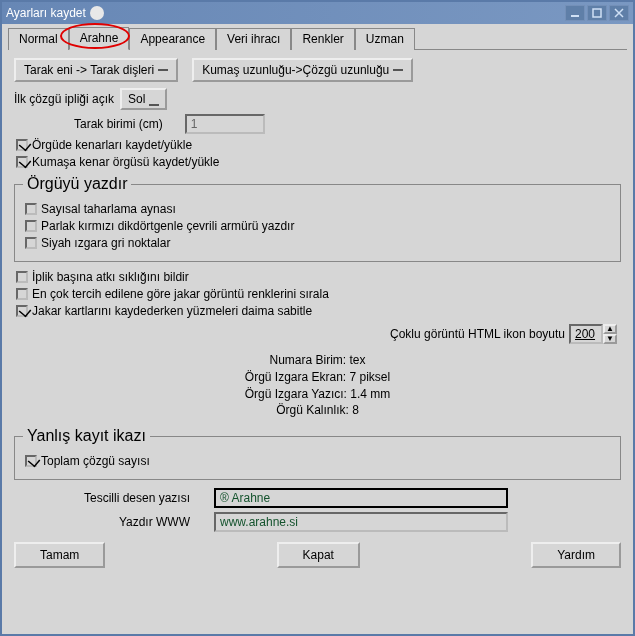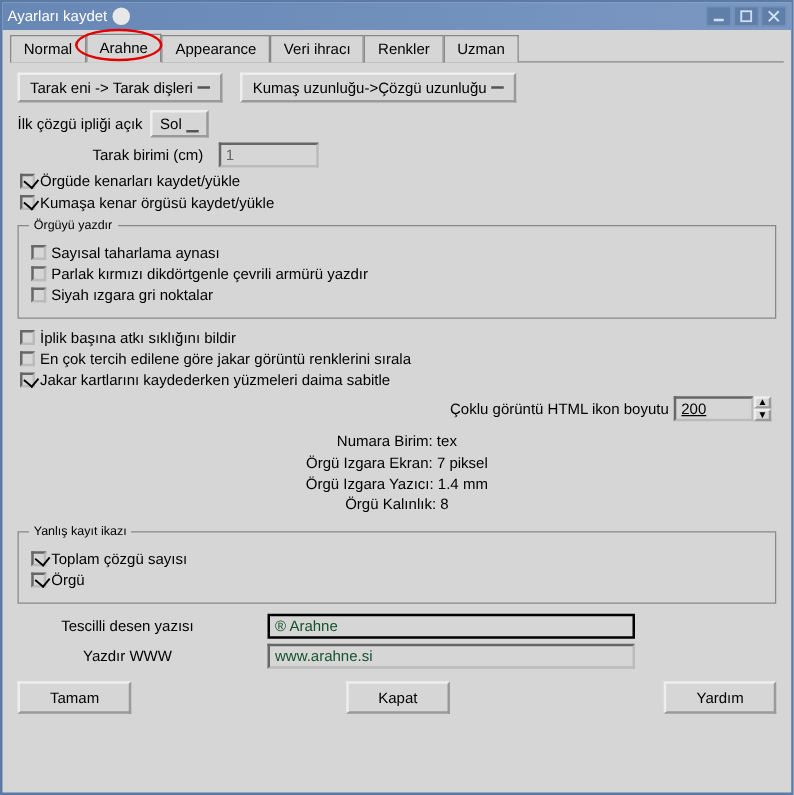--- a/index.html
+++ b/index.html
@@ -22,29 +22,29 @@
   .label { white-space: nowrap; }
   .combo { border: 2px outset #eee; background: #d6d6d6; padding: 2px 6px; display: inline-flex; align-items: flex-end; gap:4px; cursor:pointer;}
   .text-input { border: 2px inset #bbb; background: #d6d6d6; padding: 2px 4px; color: #666; width: 80px; height: 20px; }
   .text-input.wide { width: 294px; color:#14532d; background:#d6d6d6; }
   .check { display: inline-block; width: 12px; height: 12px; border: 2px inset #bbb; background:#d6d6d6; position: relative; margin-right: 4px; vertical-align: middle;}
   .check.checked::after { content:""; position:absolute; left:-1px; top:-3px; width:14px; height:10px; background: none; }
   .check.checked { background:#d6d6d6; }
   .check.checked::before { content:""; position:absolute; left:1px; top:-2px; width:10px; height:10px; border-left:2px solid #000; border-bottom:2px solid #000; transform: rotate(-50deg) scale(0.75); }
   .checkline { margin: 3px 0 3px 2px; display:flex; align-items:center; }
   fieldset.group { border: 1px solid #888; margin: 6px 0 8px 0; padding: 6px 8px 8px 8px; }
-  fieldset.group legend { padding: 0 4px; font-size:10px; }
+  fieldset.group legend { padding: 0 4px; font-size:16px; }
   .stacked-info { text-align: center; margin: 8px 0; line-height: 1.4; }
   .spin-row { display:flex; justify-content:flex-end; align-items:center; gap:4px; margin:6px 4px 4px 0; }
   .spinner { display:flex; align-items:stretch; }
-  .spinner .text-input { width:64px; color:#000;text-decoration:underline; }
+  .spinner .text-input { width:34px; color:#000;text-decoration:underline; }
   .spinbtns { display:flex; flex-direction:column; }
   .spinbtns div { width:14px; height:10px; border:2px outset #eee; background:#d6d6d6; display:flex; align-items:center; justify-content:center; font-size:8px; line-height:8px; cursor:pointer;}
   .form-row { display:flex; align-items:center; margin:4px 0; }
-  .form-row .rlabel { width: 200px; text-align:center; padding-right:24px; }
+  .form-row .rlabel { width: 200px; text-align:right; padding-right:24px; }
   .bottom-bar { display:flex; justify-content:space-between; padding:6px 0 2px 0; border-top: none; margin-top:4px;}
   .bottom-bar .btn-outset { padding:4px 24px; }
   .mt6 { margin-top:6px; }
 </style>
 </head>
 <body>
 
 <div class="window">
   <div class="titlebar">
     <div class="title">
@@ -93,21 +93,21 @@
       </div>
 
       <div class="row mt6" style="gap:6px;">
         <span class="label">İlk çözgü ipliği açık</span>
         <div class="combo">
           <span>Sol</span>
           <span class="small-dash"></span>
         </div>
       </div>
 
-      <div class="row" style="gap:12px; margin-left:60px;">
+      <div class="row" style="gap:22px; margin-left:60px;">
         <span class="label">Tarak birimi (cm)</span>
         <input class="text-input" value="1" style="">
       </div>
 
       <div class="checkline">
         <span class="check checked"></span>
         <span>Örgüde kenarları kaydet/yükle</span>
       </div>
       <div class="checkline">
         <span class="check checked"></span>
@@ -160,24 +160,20 @@
         <div>Örgü Izgara Yazıcı: 1.4 mm</div>
         <div>Örgü Kalınlık: 8</div>
       </div>
 
       <fieldset class="group">
         <legend>Yanlış kayıt ikazı</legend>
         <div class="checkline">
           <span class="check checked"></span>
           <span>Toplam çözgü sayısı</span>
         </div>
-        <div class="checkline">
-          <span class="check checked"></span>
-          <span>Örgü</span>
-        </div>
       </fieldset>
 
       <div class="form-row">
         <div class="rlabel">Tescilli desen yazısı</div>
         <input class="text-input wide" style="border: 2px solid rgb(0, 0, 0); background: rgb(214, 214, 214);" value="® Arahne">
       </div>
       <div class="form-row">
         <div class="rlabel">Yazdır WWW</div>
         <input class="text-input wide" style="border: 2px inset rgb(187, 187, 187);" value="www.arahne.si">
       </div>

